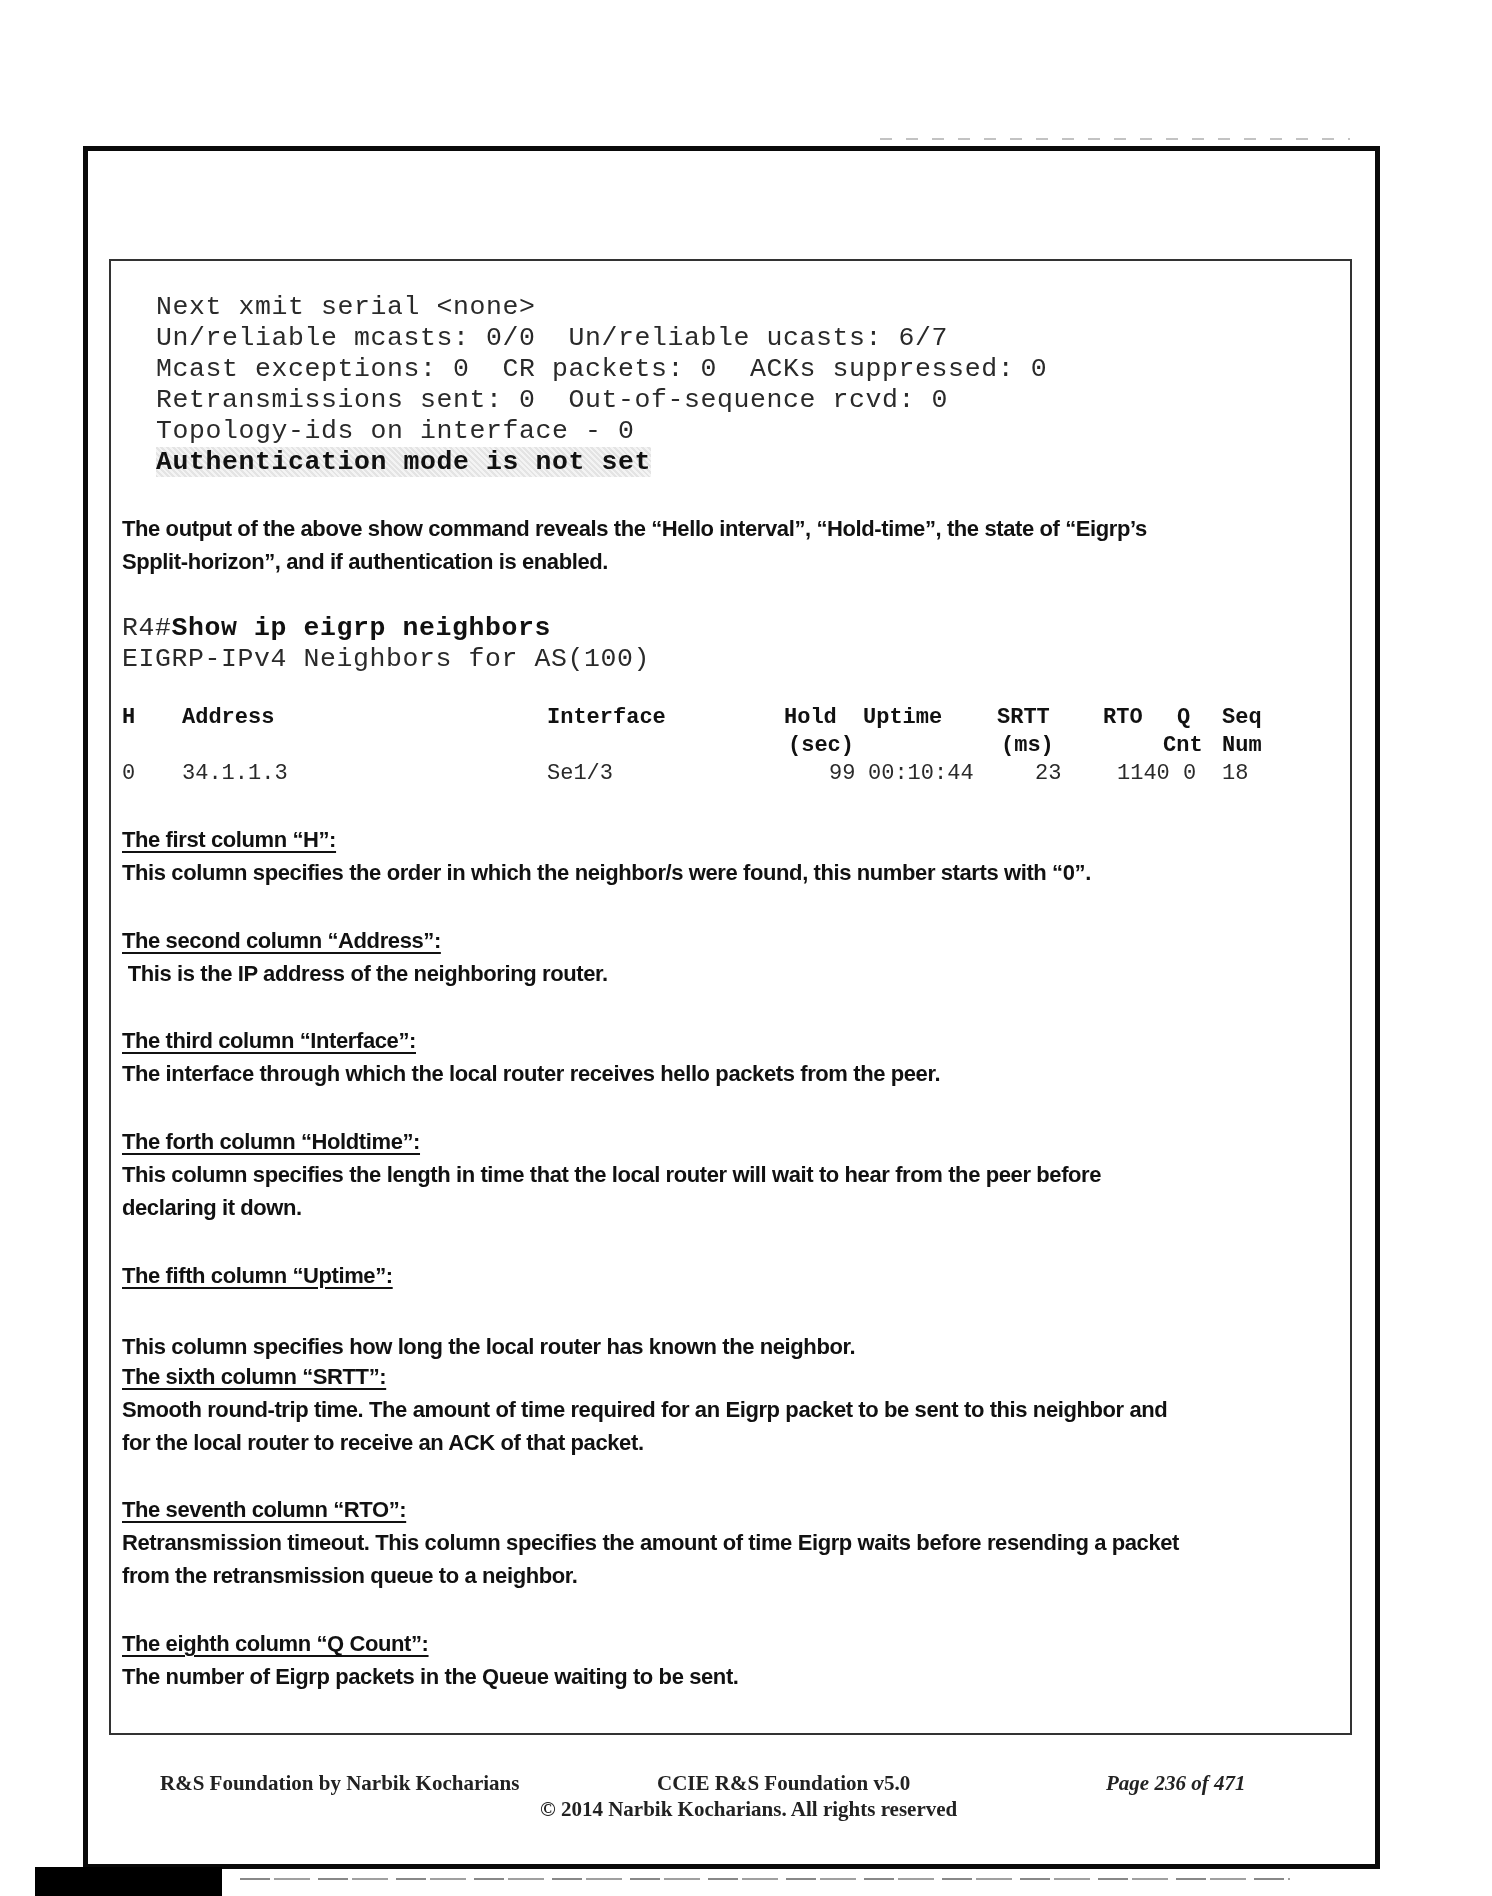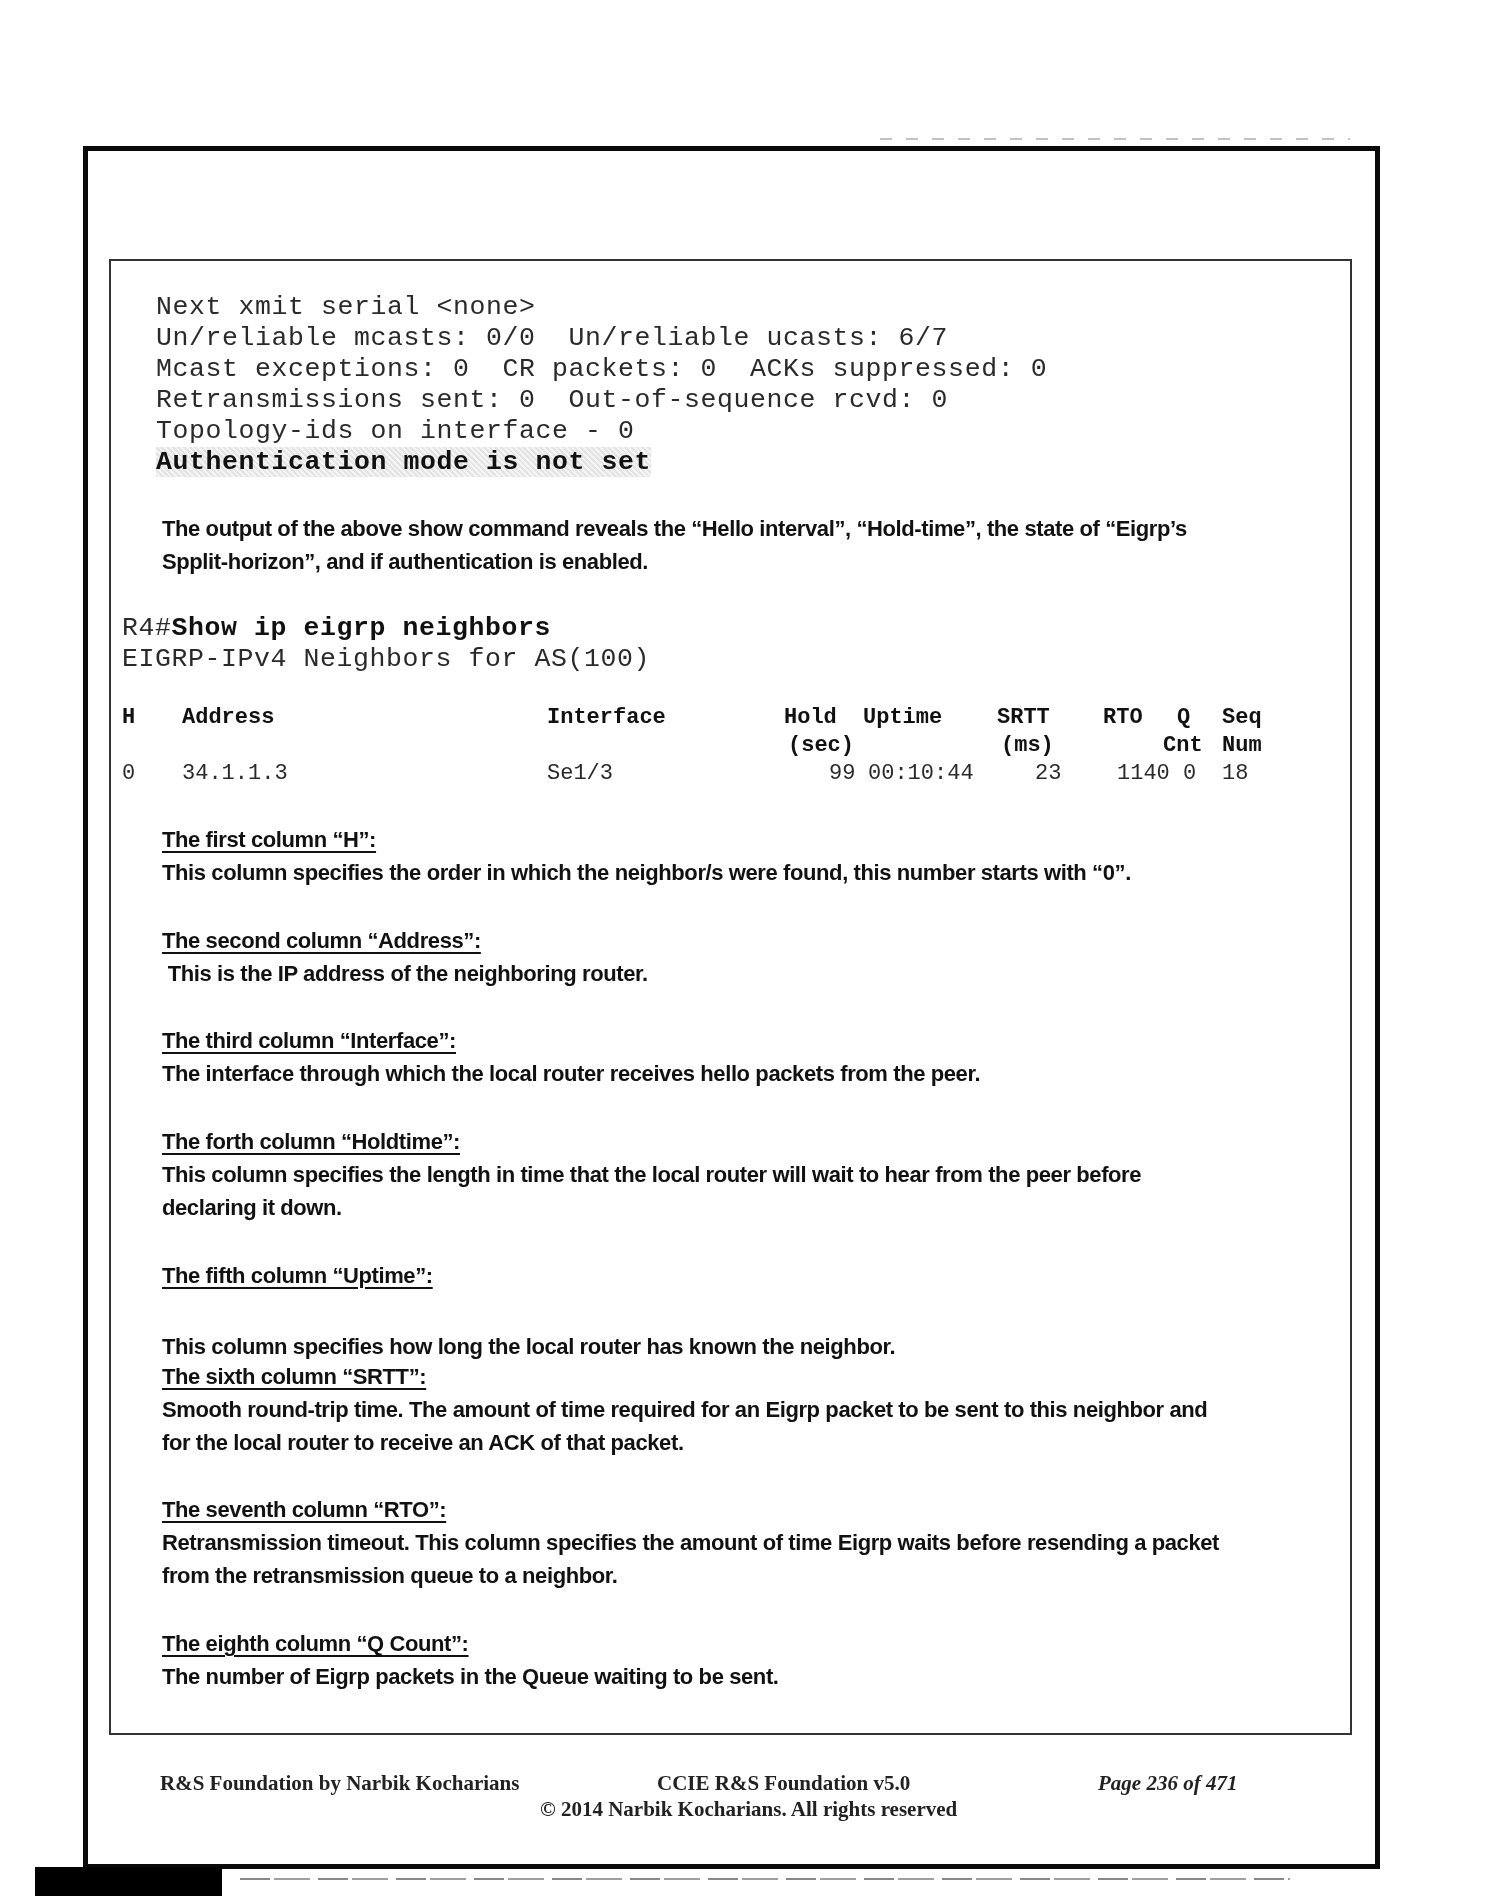--- a/index.html
+++ b/index.html
@@ -34,28 +34,28 @@
     font-size: 26.5px; color: #2a2a2a; letter-spacing: 0.6px;
   }
   .mono.bold { font-weight: bold; color: #111; }
   .auth-bg {
     background: repeating-linear-gradient(45deg, #e4e4e4 0 2px, #f4f4f4 2px 4px);
   }
   .tbl { font-family: "Liberation Mono", "DejaVu Sans Mono", monospace; font-size: 22px; color: #2a2a2a; }
   .tbl.hdr { font-weight: bold; color: #111; }
   .prose {
     font-family: "Liberation Sans", "DejaVu Sans", sans-serif;
-    font-weight: bold; font-size: 22px; color: #111; letter-spacing: -0.4px; margin-left: 40px;
+    font-weight: bold; font-size: 22px; color: #111; letter-spacing: -0.4px;
   }
   .heading { text-decoration: underline; text-underline-offset: 4px; text-decoration-thickness: 2px; }
   .footer {
     font-family: "Liberation Serif", "DejaVu Serif", serif; font-weight: bold;
     font-size: 21px; color: #222;
   }
-  .footer.italic { font-style: italic; }
+  .footer.italic { font-style: italic; margin-left: 8px; }
 </style>
 </head>
 <body>
 
 <div class="scan-top"></div>
 <div class="outer"></div>
 <div class="inner"></div>
 
 <div>
   <div class="abs mono" style="left:156px; top:292px;">Next xmit serial &lt;none&gt;</div>

